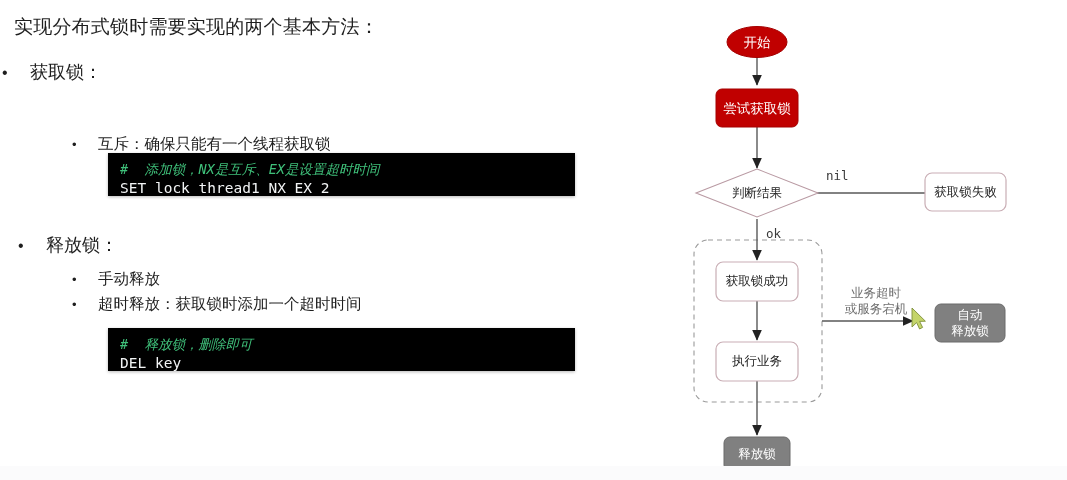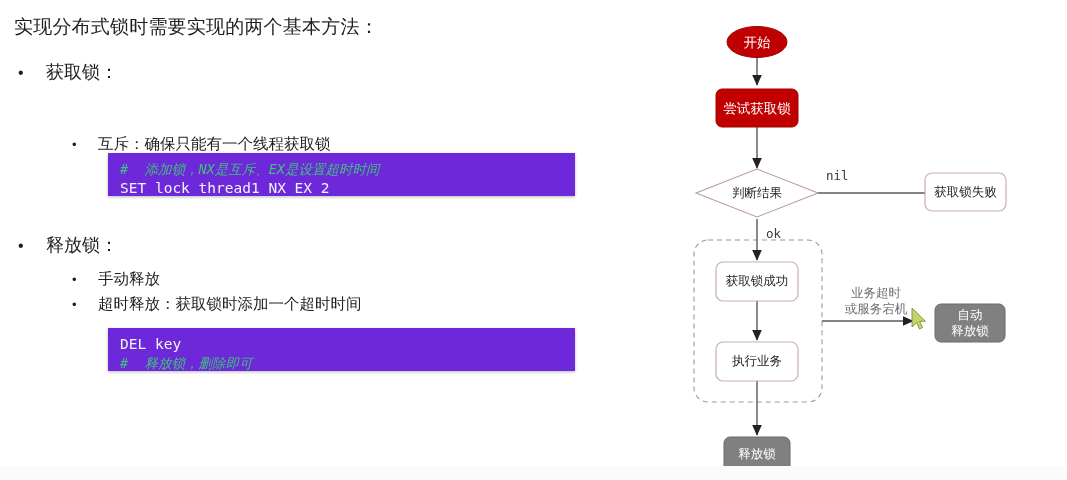--- a/index.html
+++ b/index.html
@@ -59,21 +59,21 @@
   .bullet-l2 .dot {
     display: inline-block;
     width: 26px;
     font-size: 13px;
     color: #1e1e1e;
   }
 
   
   .code-block {
     position: absolute;
-    background: #6d28d9;
+    background: #000000;
     box-shadow: 0 1px 3px rgba(0,0,0,0.28);
     padding: 7px 0 8px 0;
     box-sizing: border-box;
   }
   .code-line {
     font-family: "DejaVu Sans Mono", "Liberation Mono", monospace;
     font-size: 14.5px;
     line-height: 19px;
     white-space: pre;
     padding-left: 12px;
@@ -123,21 +123,21 @@
     background: #fbfbfc;
   }
 </style>
 </head>
 <body>
 
 <div class="left-pane">
 
   <div class="heading">实现分布式锁时需要实现的两个基本方法：</div>
 
-  <div class="bullet-l1" style="left:18px; top:60px;">
+  <div class="bullet-l1" style="left:2px; top:60px;">
     <span class="dot">•</span><span>获取锁：</span>
   </div>
 
   <div class="bullet-l2" style="left:72px; top:92px;margin-top:41px;">
     <span class="dot">•</span><span>互斥：确保只能有一个线程获取锁</span>
   </div>
 
 
   <div class="code-block" style="left:108px; top:153px; width:467px; height:43px;">
     <div class="code-line code-comment">#  添加锁，NX是互斥、EX是设置超时时间</div>
@@ -150,22 +150,22 @@
 
   <div class="bullet-l2" style="left:72px; top:268px;">
     <span class="dot">•</span><span>手动释放</span>
   </div>
 
   <div class="bullet-l2" style="left:72px; top:293px;">
     <span class="dot">•</span><span>超时释放：获取锁时添加一个超时时间</span>
   </div>
 
   <div class="code-block" style="left:108px; top:328px; width:467px; height:43px;">
+    <div class="code-line code-comment">#  释放锁，删除即可</div>
     <div class="code-line code-cmd">DEL key</div>
-    <div class="code-line code-comment">#  释放锁，删除即可</div>
   </div>
 
 </div>
 
 <div class="flow">
   <svg width="407" height="480" viewBox="0 0 407 480" xmlns="http://www.w3.org/2000/svg">
     <defs>
       <marker id="ah" markerWidth="9" markerHeight="9" refX="7.5" refY="4" orient="auto">
         <path d="M0,0.4 L8,4 L0,7.6 z" fill="#222222"></path>
       </marker>

